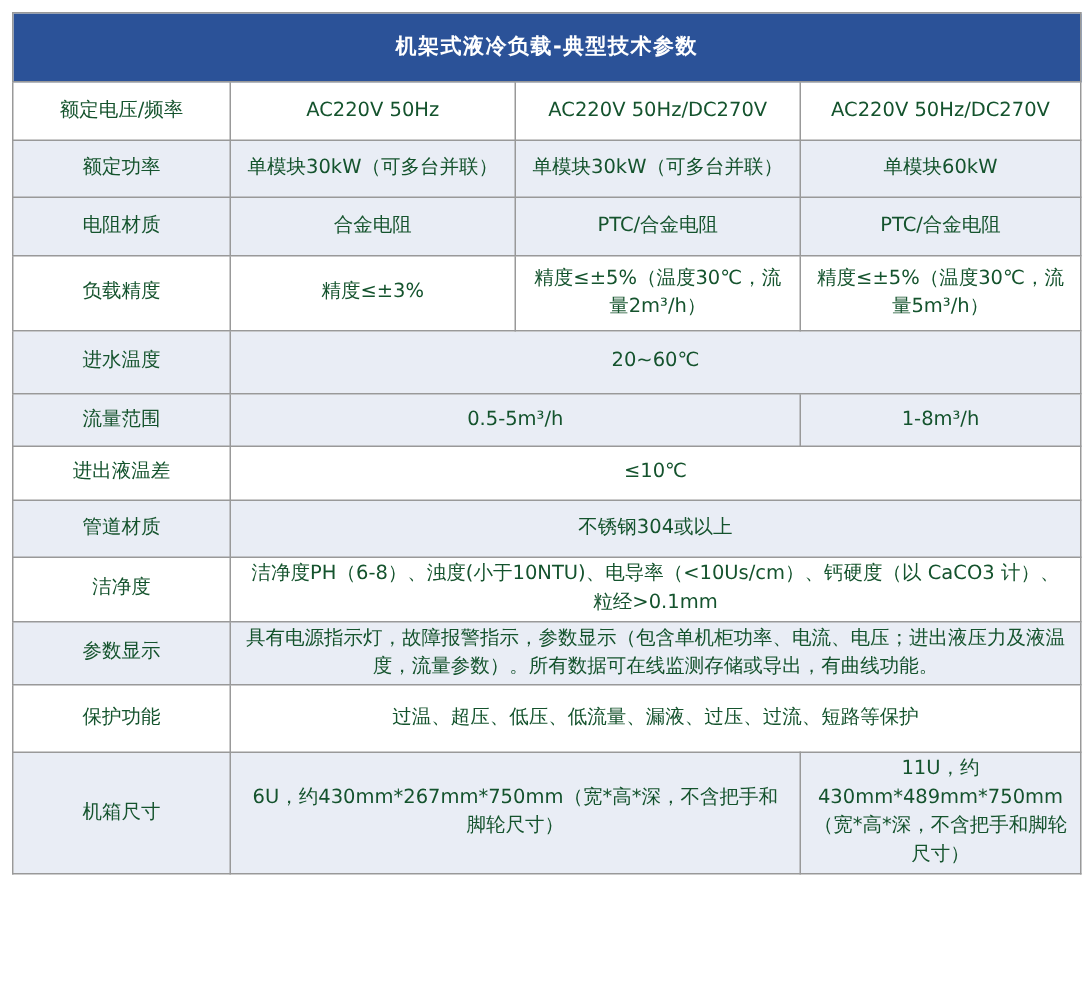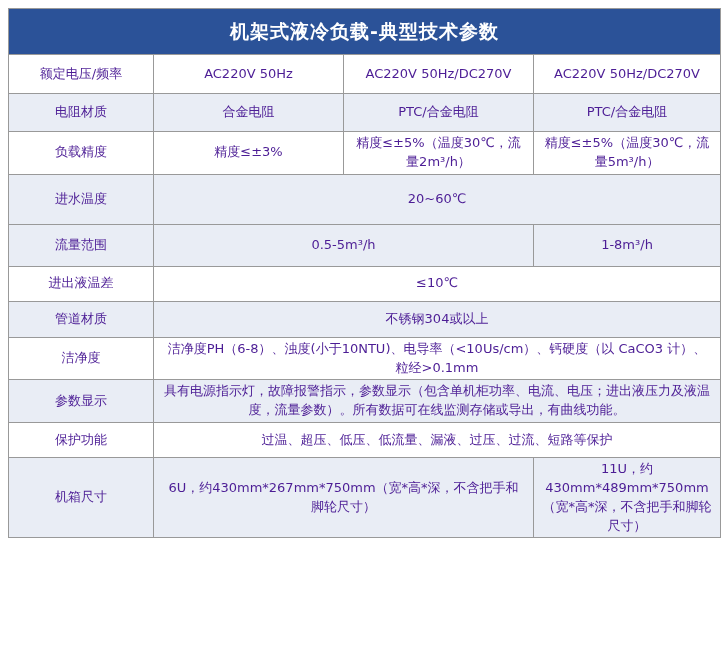--- a/index.html
+++ b/index.html
@@ -17,31 +17,31 @@
   }
   table.spec {
     border-collapse: collapse;
     table-layout: fixed;
     width: 712px;
     margin-left: 8px;
   }
   table.spec th, table.spec td {
     border: 1px solid #999999;
     font-size: 13px;
-    color: #4c1d95;
+    color: #14532d;
     text-align: center;
     vertical-align: middle;
     padding: 2px 8px;
     line-height: 1.45;
     word-break: break-word;
   }
   table.spec th.title-cell {
     background: #2B5298;
     color: #ffffff;
-    font-size: 19px;
+    font-size: 14px;
     font-weight: bold;
     height: 41px;
     letter-spacing: 1px;
   }
   table.spec td.label-cell {
     font-weight: 500;
   }
   tr.shaded td { background: #E9EDF5; }
   tr.plain td { background: #ffffff; }
 
@@ -76,20 +76,26 @@
       <tr>
         <th class="title-cell" colspan="4">机架式液冷负载-典型技术参数</th>
       </tr>
     </thead>
     <tbody id="spec-body">
         <tr class="plain">
           <td class="label-cell">额定电压/频率</td>
           <td>AC220V 50Hz</td>
           <td>AC220V 50Hz/DC270V</td>
           <td>AC220V 50Hz/DC270V</td>
+        </tr>
+        <tr class="shaded">
+          <td class="label-cell">额定功率</td>
+          <td>单模块30kW（可多台并联）</td>
+          <td>单模块30kW（可多台并联）</td>
+          <td>单模块60kW</td>
         </tr>
         <tr class="shaded">
           <td class="label-cell">电阻材质</td>
           <td>合金电阻</td>
           <td>PTC/合金电阻</td>
           <td>PTC/合金电阻</td>
         </tr>
         <tr class="plain">
           <td class="label-cell">负载精度</td>
           <td>精度≤±3%</td>

